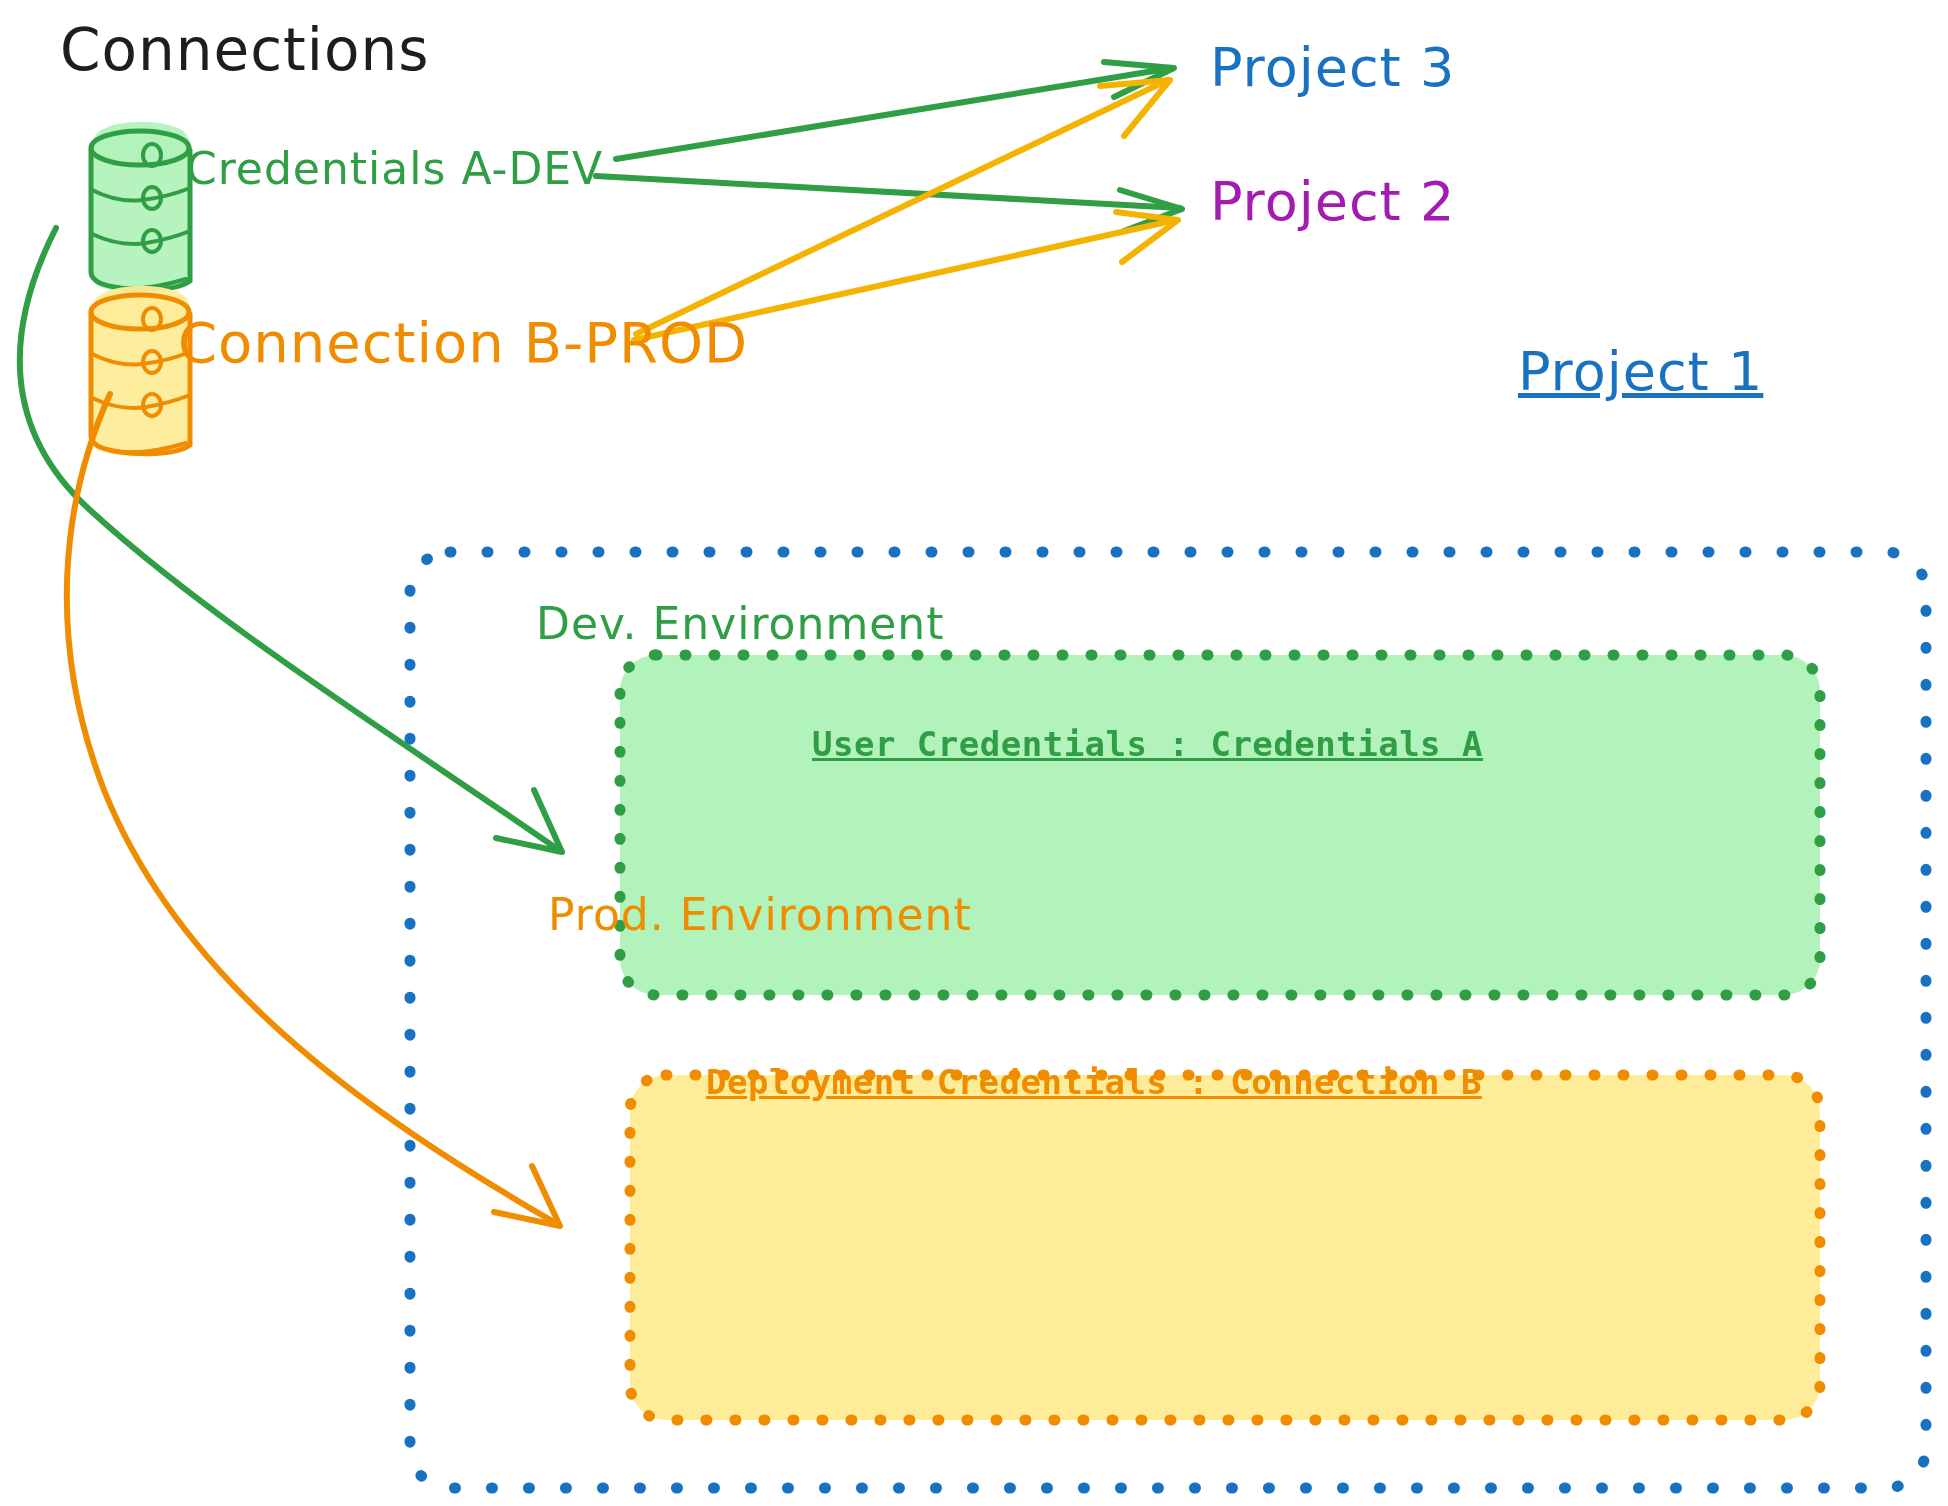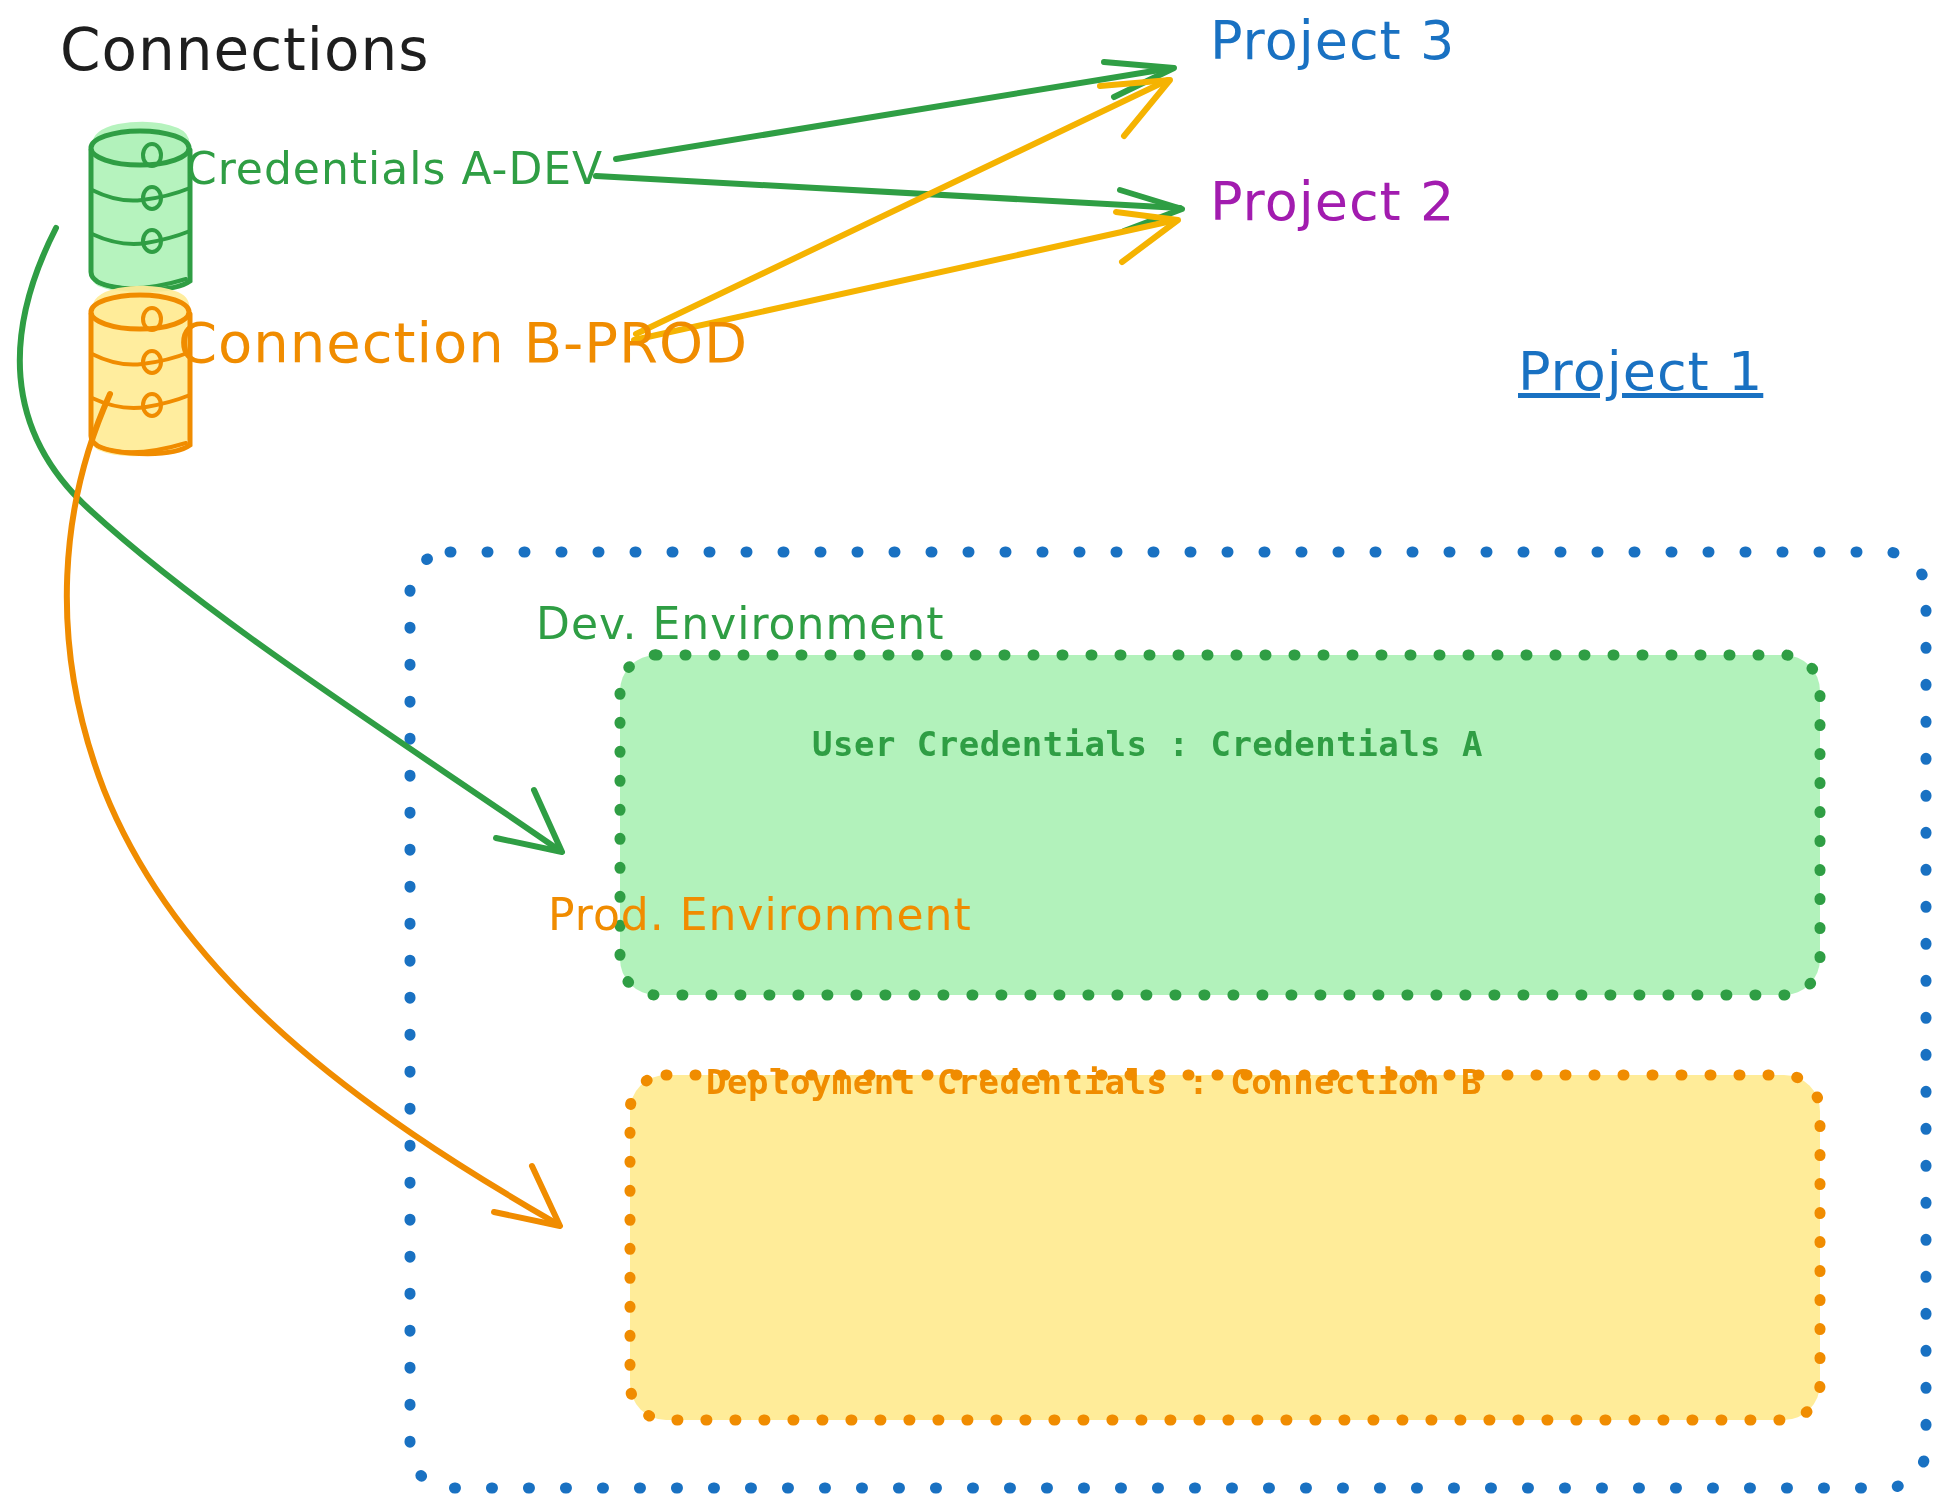--- a/index.html
+++ b/index.html
@@ -35,20 +35,21 @@
   
   .hand {
     font-family: "DejaVu Sans", sans-serif;
     font-weight: 400;
     letter-spacing: 1px;
   }
   .mono {
     font-family: "DejaVu Sans Mono", monospace;
     font-weight: 700;
     letter-spacing: 0.5px;
+    text-decoration: underline;
   }
 
   #title-connections {
     left: 60px;
     top: 16px;
     font-size: 58px;
     color: #1e1e1e;
     font-weight: 400;
   }
   #label-conn-a {
@@ -58,21 +59,21 @@
     color: #2f9e44;
   }
   #label-conn-b {
     left: 178px;
     top: 310px;
     font-size: 56px;
     color: #f08c00;
   }
   #label-project-3 {
     left: 1210px;
-    top: 9px;
+    top: 36px;
     font-size: 54px;
     color: #1971c2;
     text-align: right;
   }
   #label-project-2 {
     left: 1210px;
     top: 170px;
     font-size: 54px;
     color: #a21caf;
   }

